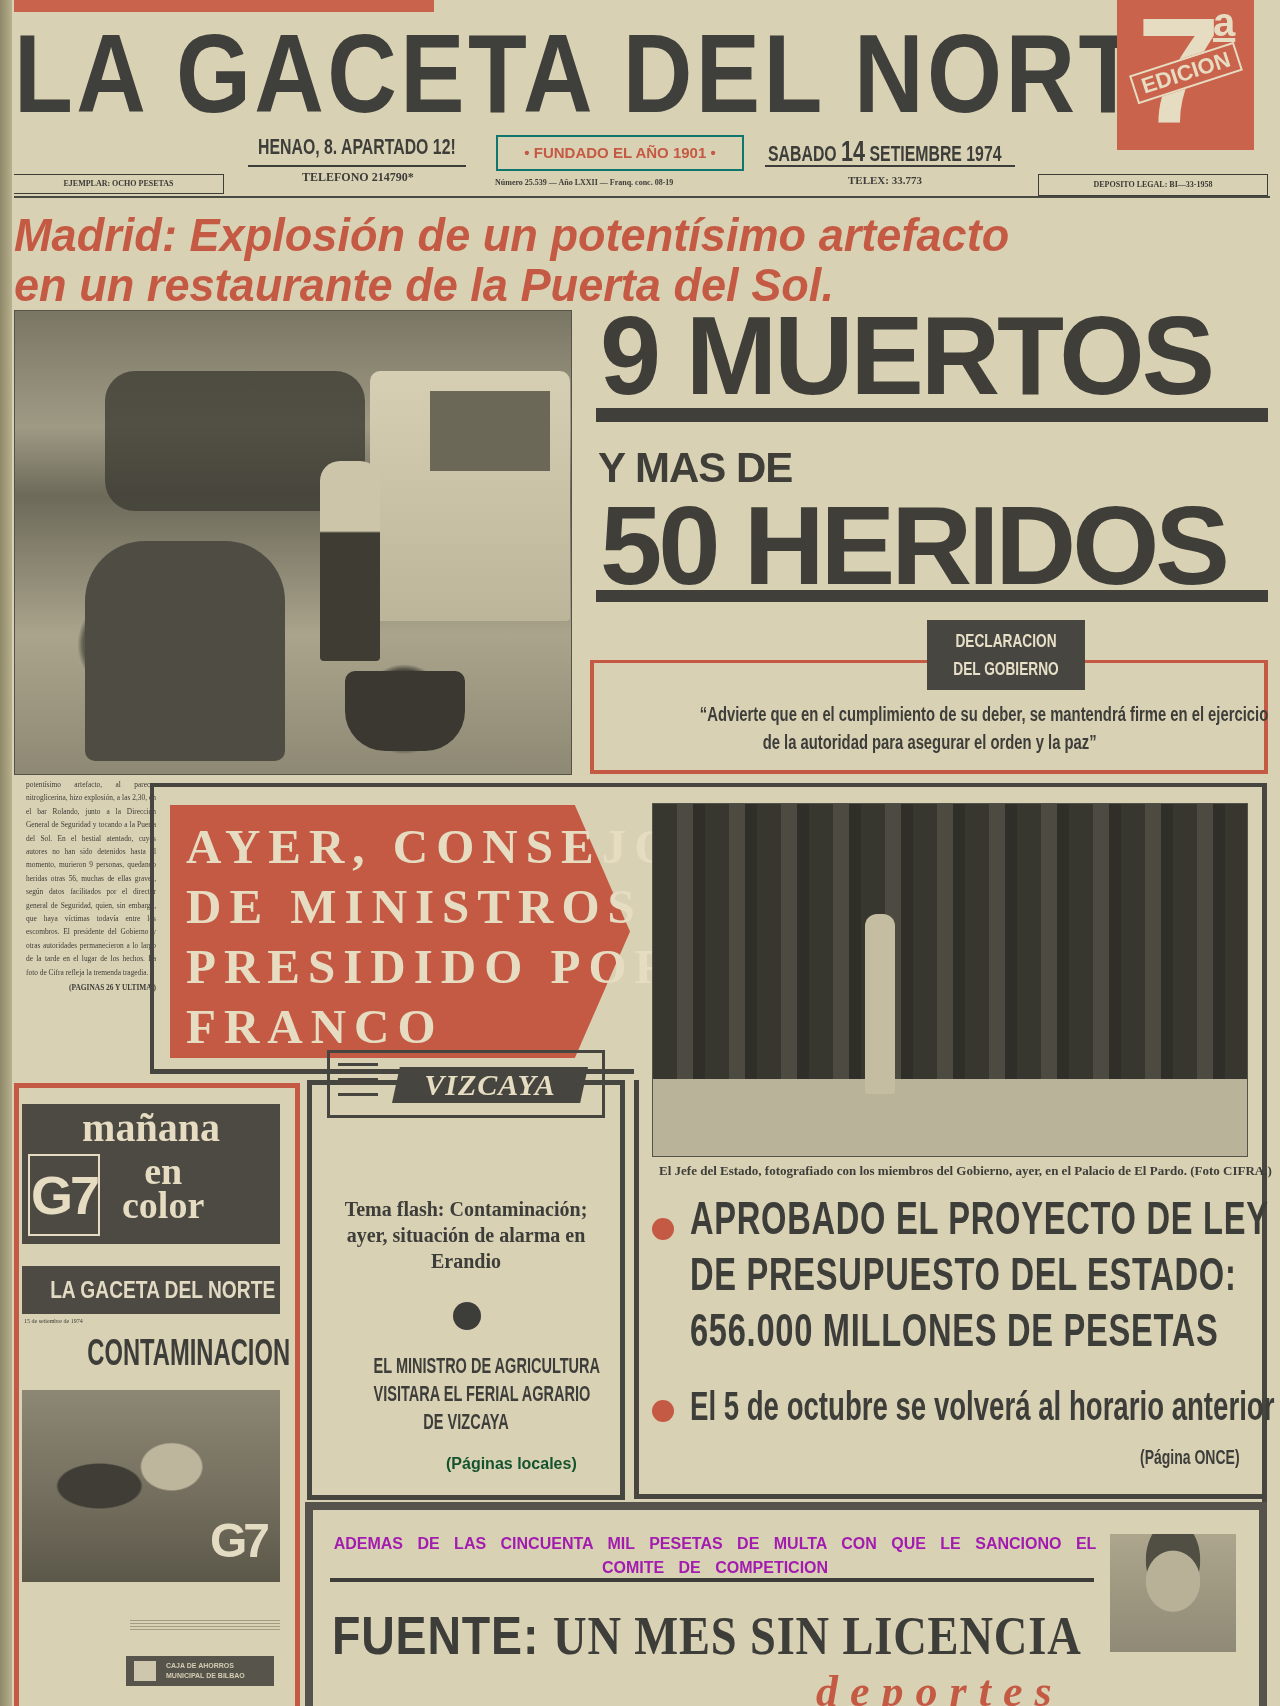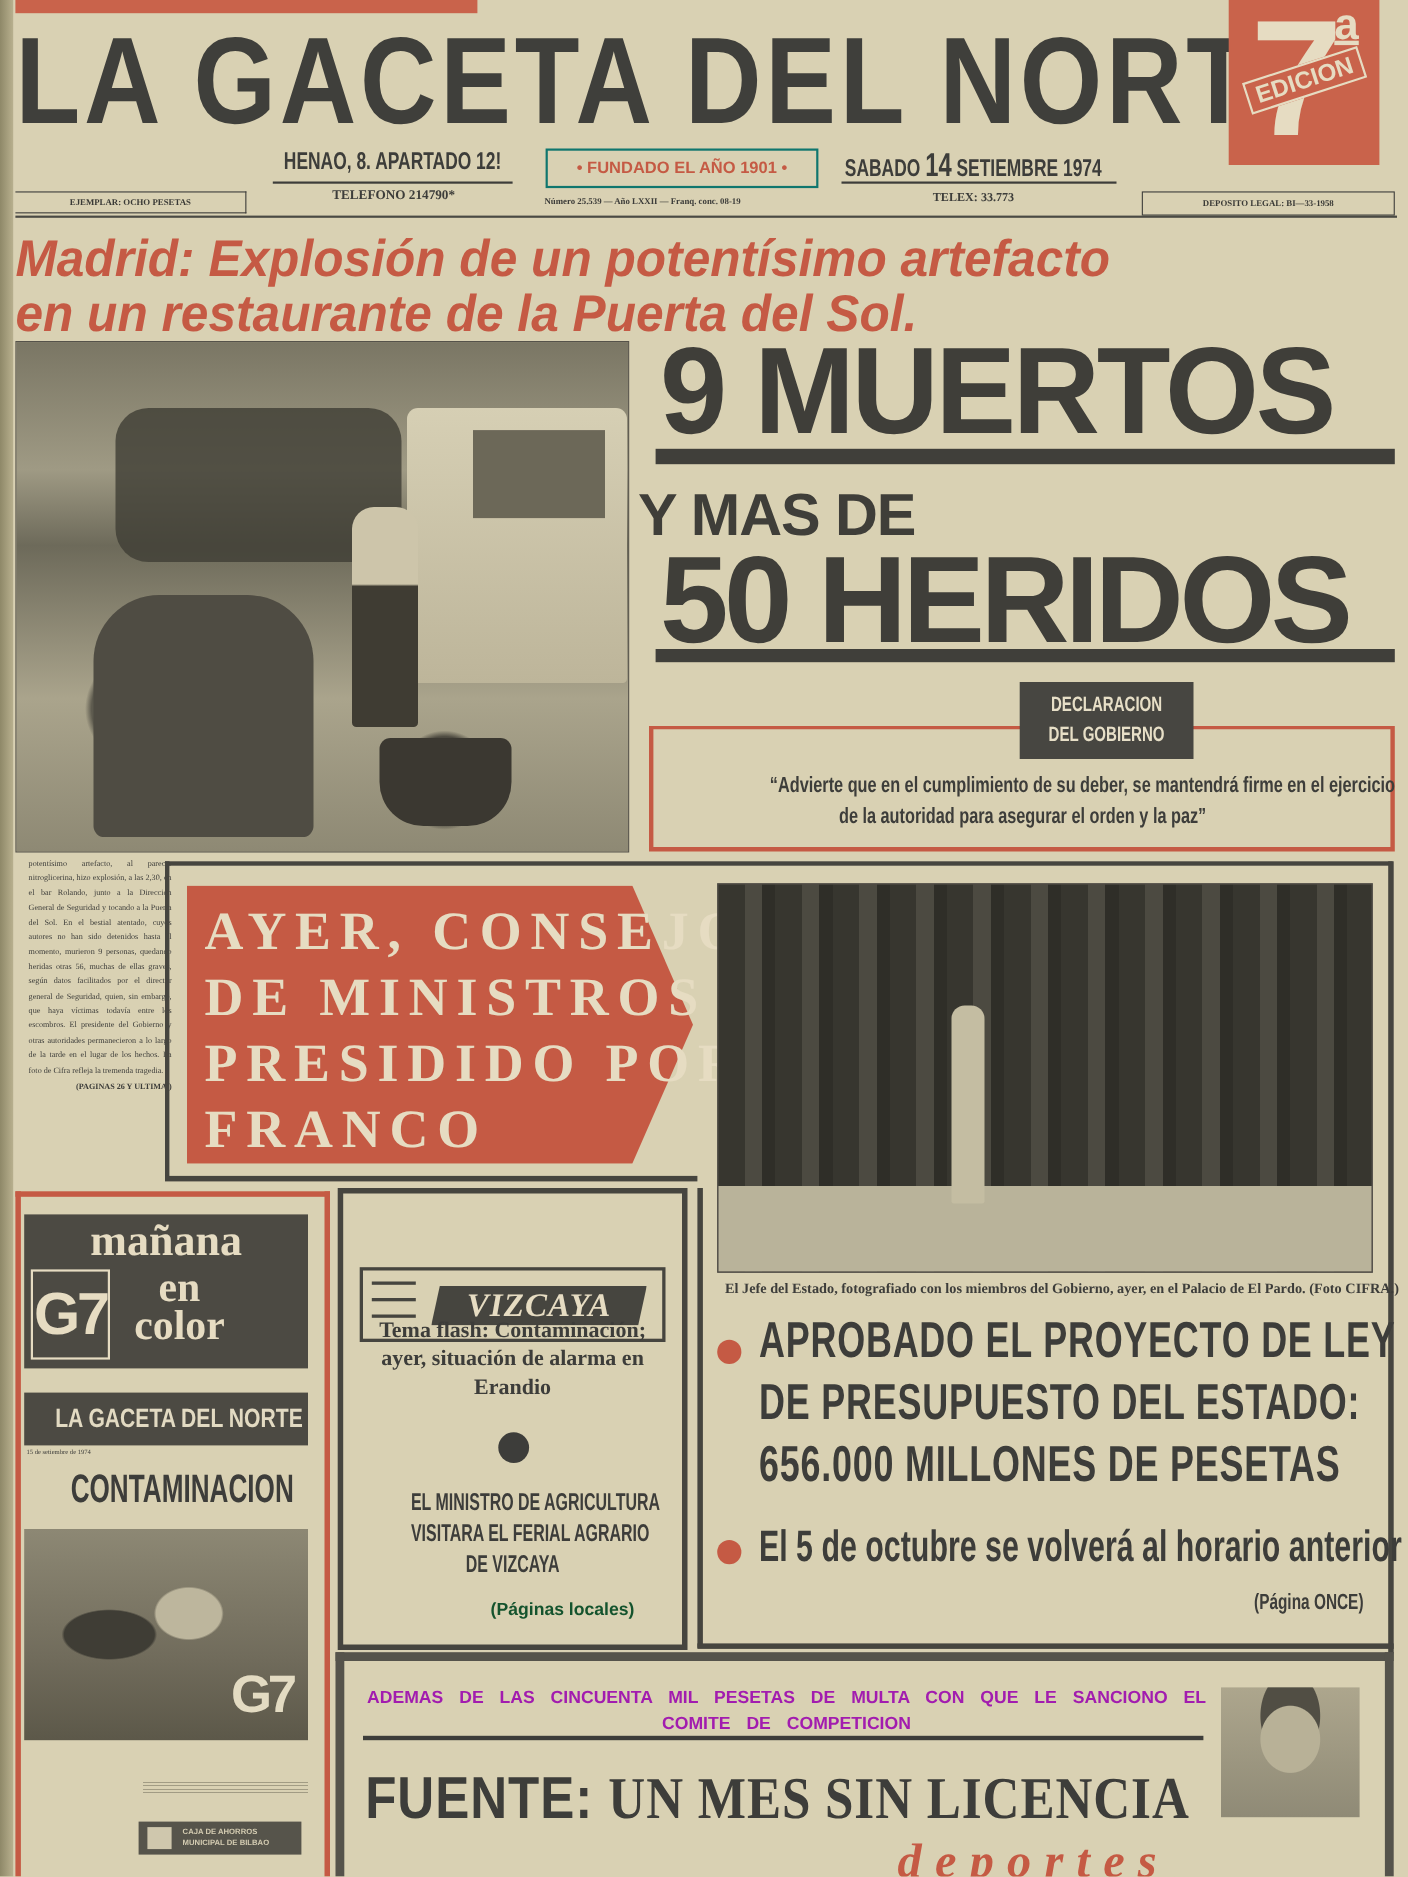--- a/index.html
+++ b/index.html
@@ -89,21 +89,21 @@
     font-family:"Liberation Serif", serif; font-size:7.4px; line-height:13.4px; text-align:justify; color:#3d3d3a;
   }
   .bomb-caption .ref { display:block; text-align:right; font-weight:bold; margin-top:2px; }
 
   
   .big-deaths {
     left:600px; top:300px; width:680px; font-weight:bold; font-size:112px; line-height:112px;
     color:#3f3e39; white-space:nowrap; transform:scaleX(0.98); transform-origin:left top; letter-spacing:-3px;
   }
   .rule-thick1 { left:596px; top:408px; width:672px; height:14px; background:#403f3a; }
-  .y-mas-de { left:580px; top:443px; font-weight:bold; font-size:54px; line-height:50px; color:#3f3e39; letter-spacing:-1px; }
+  .y-mas-de { left:598px; top:443px; font-weight:bold; font-size:42px; line-height:50px; color:#3f3e39; letter-spacing:-1px; }
   .big-injured {
     left:600px; top:490px; width:680px; font-weight:bold; font-size:112px; line-height:112px;
     color:#3f3e39; white-space:nowrap; letter-spacing:-4px;
   }
   .rule-thick2 { left:596px; top:590px; width:672px; height:12px; background:#403f3a; }
 
   
   .decl-frame { left:590px; top:660px; width:678px; height:114px; border:4px solid #c55a44; border-top-width:3px; }
   .decl-tab {
     left:927px; top:620px; width:158px; height:70px; background:#474641;
@@ -160,21 +160,21 @@
   }
   .page-ref-once {
     left:1140px; top:1446px; font-family:"Liberation Sans Narrow","Liberation Sans", sans-serif; font-weight:bold;
     font-size:20px; color:#3d3d3a; transform:scaleX(0.7); transform-origin:left top; white-space:nowrap;
   }
   .budget-bottom-rule { left:634px; top:1494px; width:633px; height:5px; background:#46453f; }
   .budget-left-rule { left:634px; top:1080px; width:5px; height:418px; background:#46453f; }
 
   
   .vizcaya-frame { left:307px; top:1080px; width:318px; height:420px; border:5px solid #46453f; }
-  .vizcaya-header { left:327px; top:1152px; width:278px; height:68px; border:3px solid #46453f; }
+  .vizcaya-header { left:327px; top:1050px; width:278px; height:68px; border:3px solid #46453f; }
   .vizcaya-lines { position:absolute; left:8px; top:10px; width:40px; }
   .vizcaya-lines div { height:3px; background:#46453f; margin-bottom:12px; }
   .vizcaya-banner {
     position:absolute; left:62px; top:14px; width:196px; height:36px; background:#46453f;
     clip-path: polygon(4% 0, 100% 0, 96% 100%, 0 100%);
     color:#e6dcc2; font-family:"Liberation Serif", serif; font-weight:bold; font-style:italic;
     font-size:30px; line-height:36px; text-align:center; letter-spacing:1px;
   }
   .vizcaya-flash {
     left:326px; top:1196px; width:280px; text-align:center;
@@ -207,21 +207,21 @@
     font-size:38px; line-height:34px; color:#e6dcc2; text-align:center;
   }
   .ad-gaceta-bar {
     left:22px; top:1266px; width:258px; height:48px; background:#4c4a43; color:#e2dac2;
     font-weight:bold; font-size:24px; line-height:48px; text-align:center; white-space:nowrap;
     font-family:"Liberation Sans Narrow","Liberation Sans", sans-serif;
   }
   .ad-gaceta-bar span { display:inline-block; transform:scaleX(0.8); }
   .ad-date { left:24px; top:1318px; font-family:"Liberation Serif", serif; font-size:6px; color:#3d3d3a; }
   .ad-contam {
-    left:12px; top:1328px; width:258px; text-align:center; font-weight:bold; font-size:36px; line-height:50px;
+    left:35px; top:1328px; width:258px; text-align:center; font-weight:bold; font-size:36px; line-height:50px;
     color:#3d3d3a; white-space:nowrap; font-family:"Liberation Sans Narrow","Liberation Sans", sans-serif;
   }
   .ad-contam span { display:inline-block; transform:scaleX(0.66); }
   .ad-photo {
     left:22px; top:1390px; width:258px; height:192px;
     background: radial-gradient(ellipse at 30% 50%, #3f3d35 0 16%, transparent 17%),
                 radial-gradient(ellipse at 58% 40%, #bdb69d 0 14%, transparent 15%),
                 linear-gradient(180deg,#8d8874 0%, #716c5c 60%, #5c5849 100%);
   }
   .ad-g7-mark {

